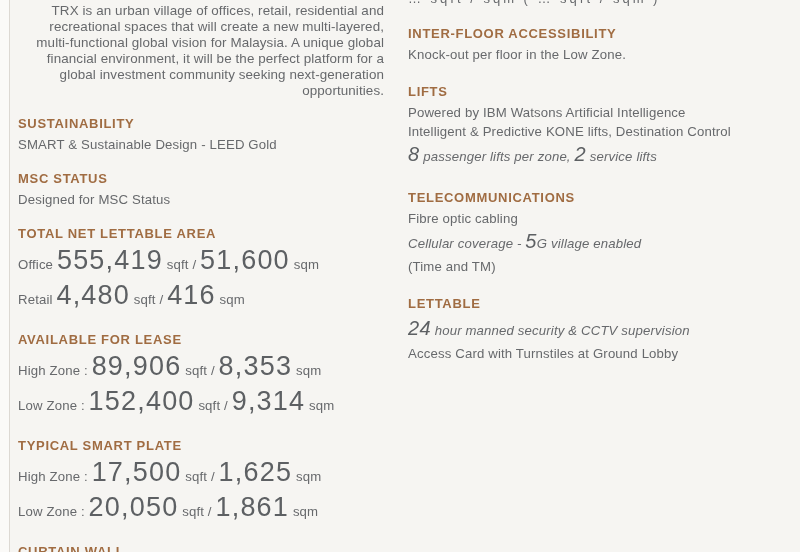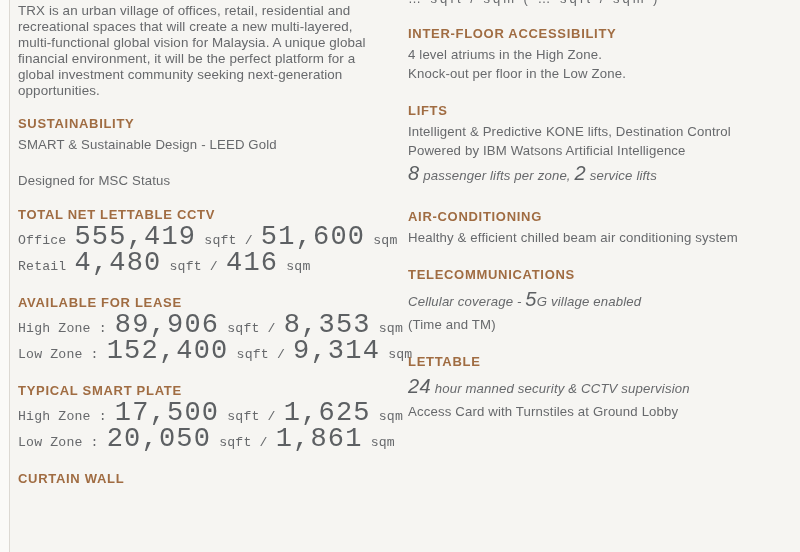--- a/index.html
+++ b/index.html
@@ -17,38 +17,39 @@
     border-right:1px solid #ddd9d3;
   }
   .col { position:absolute; top:0; }
   .col-left  { left:18px;  width:375px; }
   .col-right { left:408px; width:385px; }
   .intro {
     width:366px;
     margin:3px 0 0 0;
     font-size:13.4px; line-height:16px;
     letter-spacing:0.1px;
+    text-align:right;
   }
   .spec-section { margin-top:17px; }
   .col-right .spec-section { margin-top:20px; }
   .spec-heading {
     margin:12px 0 4px 0;
     font-size:13px; line-height:15px;
     font-weight:700;
     letter-spacing:0.7px;
     color:var(--heading, #a06c42);
   }
   .spec-line {
     margin:0;
     font-size:13.2px; line-height:19px;
     white-space:nowrap;
     letter-spacing:0.15px;
   }
   .spec-line.has-lg { line-height:26px;font-style:italic; }
-  .spec-line.has-xl { line-height:23px;font-family:Liberation Mono, monospace; }
+  .spec-line.has-xl { line-height:31px; }
   .num-xl {
     font-size:27px; font-weight:300;
     letter-spacing:1.2px;
     color:var(--number, #5d6063);
   }
   .num-lg {
     font-size:20px; font-weight:300;
     letter-spacing:0.3px;
     color:var(--number, #5d6063);
   }
@@ -70,24 +71,25 @@
   <div class="page-edge"></div>
 
   <div class="col col-left">
     <p class="intro">TRX is an urban village of offices, retail, residential and recreational spaces that will create a new multi-layered, multi-functional global vision for Malaysia. A unique global financial environment, it will be the perfect platform for a global investment community seeking next-generation opportunities.</p>
     <div id="left-sections">
         <section class="spec-section">
           <h3 class="spec-heading">SUSTAINABILITY</h3>
           <p class="spec-line"><span>SMART &amp; Sustainable Design - LEED Gold</span></p>
         </section>
         <section class="spec-section">
+          <h3 class="spec-heading">MSC STATUS</h3>
           <p class="spec-line"><span>Designed for MSC Status</span></p>
         </section>
         <section class="spec-section">
-          <h3 class="spec-heading">TOTAL NET LETTABLE CCTV</h3>
+          <h3 class="spec-heading">TOTAL NET LETTABLE AREA</h3>
           <p class="spec-line has-xl"><span>Office </span><span class="num-xl">555,419</span><span> sqft / </span><span class="num-xl">51,600</span><span> sqm</span></p>
           <p class="spec-line has-xl"><span>Retail </span><span class="num-xl">4,480</span><span> sqft / </span><span class="num-xl">416</span><span> sqm</span></p>
         </section>
         <section class="spec-section">
           <h3 class="spec-heading">AVAILABLE FOR LEASE</h3>
           <p class="spec-line has-xl"><span>High Zone : </span><span class="num-xl">89,906</span><span> sqft / </span><span class="num-xl">8,353</span><span> sqm</span></p>
           <p class="spec-line has-xl"><span>Low Zone : </span><span class="num-xl">152,400</span><span> sqft / </span><span class="num-xl">9,314</span><span> sqm</span></p>
         </section>
         <section class="spec-section">
           <h3 class="spec-heading">TYPICAL SMART PLATE</h3>
@@ -100,35 +102,31 @@
       </div>
   </div>
 
   <div class="col col-right">
     <div class="clipped-top">
       <span>… sqft / sqm ( … sqft / sqm )</span>
     </div>
     <div id="right-sections">
         <section class="spec-section">
           <h3 class="spec-heading">INTER-FLOOR ACCESSIBILITY</h3>
-          <p class="spec-line"><span>4 level atriums in the High Zone.</span></p>
           <p class="spec-line"><span>Knock-out per floor in the Low Zone.</span></p>
         </section>
         <section class="spec-section">
           <h3 class="spec-heading">LIFTS</h3>
+          <p class="spec-line"><span>Powered by IBM Watsons Artificial Intelligence</span></p>
           <p class="spec-line"><span>Intelligent &amp; Predictive KONE lifts, Destination Control</span></p>
-          <p class="spec-line"><span>Powered by IBM Watsons Artificial Intelligence</span></p>
           <p class="spec-line has-lg"><span class="num-lg">8</span><span> passenger lifts per zone, </span><span class="num-lg">2</span><span> service lifts</span></p>
         </section>
         <section class="spec-section">
-          <h3 class="spec-heading">AIR-CONDITIONING</h3>
-          <p class="spec-line"><span>Healthy &amp; efficient chilled beam air conditioning system</span></p>
-        </section>
-        <section class="spec-section">
           <h3 class="spec-heading">TELECOMMUNICATIONS</h3>
+          <p class="spec-line"><span>Fibre optic cabling</span></p>
           <p class="spec-line has-lg"><span>Cellular coverage - </span><span class="num-lg">5</span><span>G village enabled</span></p>
           <p class="spec-line"><span>(Time and TM)</span></p>
         </section>
         <section class="spec-section">
           <h3 class="spec-heading">LETTABLE</h3>
           <p class="spec-line has-lg"><span class="num-lg">24</span><span> hour manned security &amp; CCTV supervision</span></p>
           <p class="spec-line"><span>Access Card with Turnstiles at Ground Lobby</span></p>
         </section>
       </div>
   </div>

